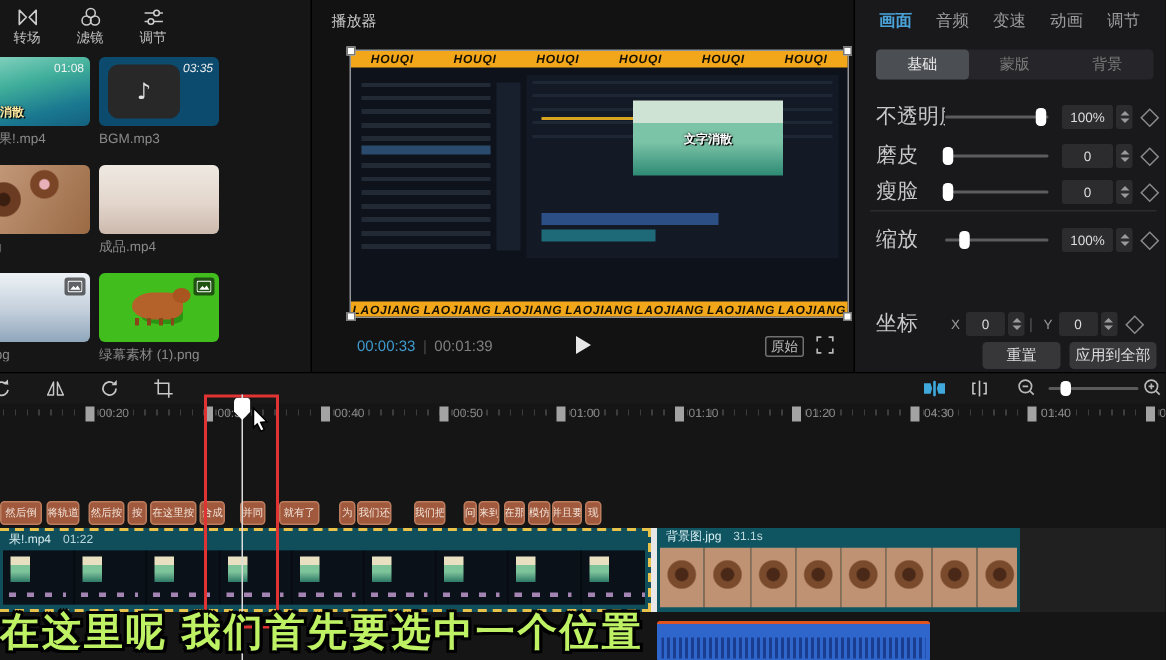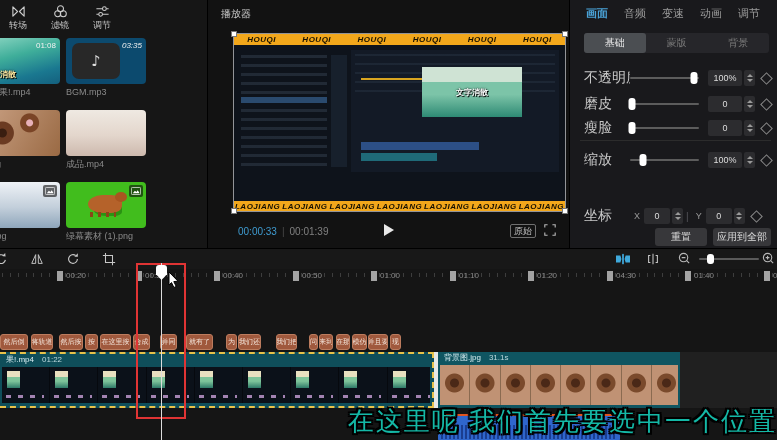--- a/index.html
+++ b/index.html
@@ -147,21 +147,21 @@
     background:radial-gradient(circle at 50% 45%, #4a2817 4px, #7a4a2c 5px 9px, #c09274 10px);}
   .audio-clip{position:absolute;left:438px;top:129px;width:182px;height:27px;background:#2f66cc;
     border-top:2px solid #e0541f;border-radius:2px;box-sizing:border-box;cursor:pointer;}
   .wave{position:absolute;left:3px;right:3px;bottom:2px;height:14px;
     background:repeating-linear-gradient(90deg,#1a3d90 0 2px,rgba(0,0,0,0) 2px 4px);}
   .anno{position:absolute;left:136px;top:14px;width:50px;height:156px;border:2px solid #e03434;box-sizing:border-box;z-index:20;}
   .playhead-line{position:absolute;left:161px;top:14px;bottom:0;width:1px;background:#dcdcdc;z-index:25;}
   .playhead-handle{position:absolute;left:156px;top:16px;width:11px;height:15px;background:#fff;z-index:26;cursor:grab;
     border-radius:3px 3px 0 0;clip-path:polygon(0 0,100% 0,100% 62%,50% 100%,0 62%);}
   .cursor{position:absolute;left:167px;top:22px;z-index:27;}
-  .caption{position:absolute;left:0;right:0;top:155px;text-align:right;font-size:26px;font-weight:normal;color:#14b8a6;
+  .caption{position:absolute;left:0;right:0;top:155px;text-align:left;font-size:26px;font-weight:bold;color:#bef264;
     letter-spacing:2px;z-index:30;white-space:nowrap;
     text-shadow:-2px 0 #000,2px 0 #000,0 -2px #000,0 2px #000,-2px -2px #000,2px 2px #000,2px -2px #000,-2px 2px #000;}
 </style>
 </head>
 <body>
 
 <div id="app">
   <div class="top">
 
     <div class="media-panel">

